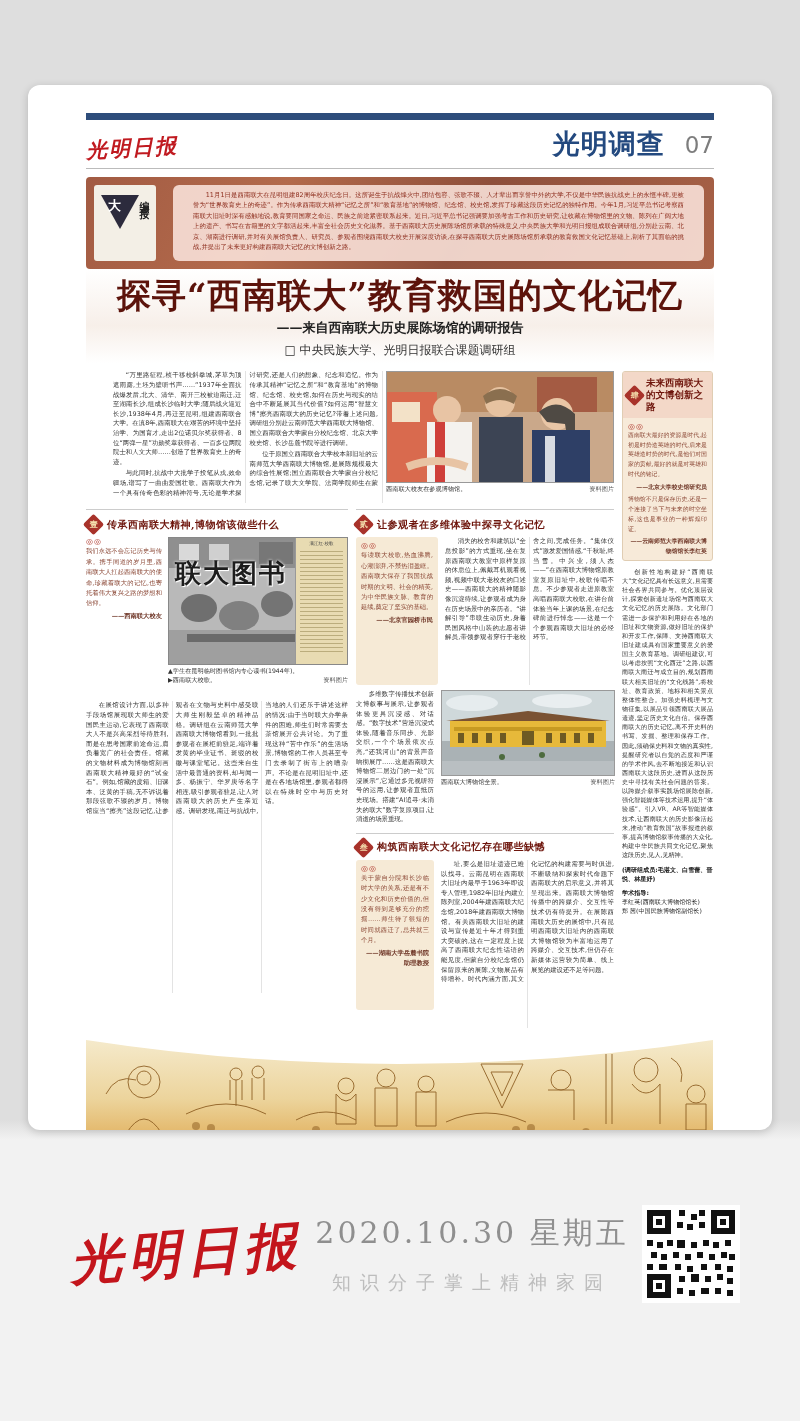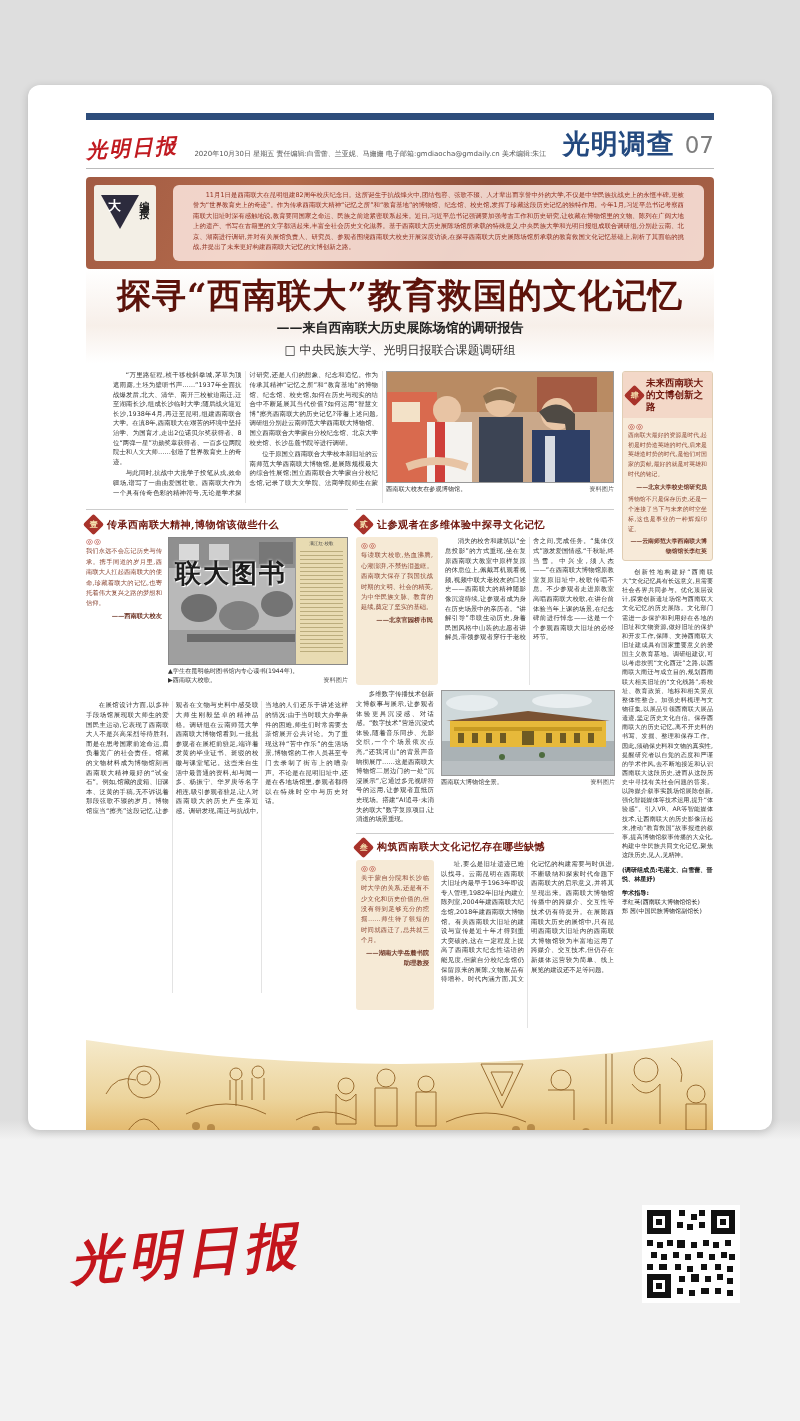--- a/index.html
+++ b/index.html
@@ -6,21 +6,21 @@
   html,body { width:800px; height:1421px; }
   body { font-family:"DejaVu Sans","Liberation Sans",sans-serif; background:linear-gradient(#dedede 0,#dedede 1120px,#f2f2f2 1140px,#f2f2f2 100%); position:relative; }
 
   .card { position:absolute; left:28px; top:85px; width:744px; height:1045px; background:#ffffff; border-radius:12px; box-shadow:0 2px 8px rgba(0,0,0,.18); padding:28px 58px 0 58px; overflow:hidden; }
 
   
   .topbar { height:7px; background:#2e4d7b; }
   .mast { display:flex; align-items:flex-end; justify-content:space-between; padding:6px 0 6px 0; border-bottom:1px solid #bbb; }
   .mast-logo { font-family:"DejaVu Serif","Liberation Serif",serif; font-style:italic; font-weight:bold; color:#c01a20; font-size:21px; transform:rotate(-3deg); letter-spacing:2px; }
   .mast-info { font-size:7px; color:#555; flex:1; text-align:center; padding:0 8px 3px 8px; }
-  .mast-right { display:flex; align-items:baseline; gap:10px; }
+  .mast-right { display:flex; align-items:baseline; gap:20px; }
   .mast-section { font-family:"DejaVu Serif","Liberation Serif",serif; font-weight:bold; color:#23497f; font-size:27px; letter-spacing:1px; }
   .mast-page { color:#7d7d7d; font-size:23px; font-family:"DejaVu Sans","Liberation Sans",sans-serif; }
 
   
   .ednote { margin-top:8px; height:92px; border-radius:4px; background:linear-gradient(120deg,#a25b43,#b36a4b 30%,#8e4f3b 60%,#a96247); position:relative; display:flex; align-items:center; padding:8px 10px 8px 8px; overflow:hidden; }
   .ednote-badge { width:62px; flex:0 0 62px; height:76px; background:#f3efe6; border-radius:3px; position:relative; display:flex; }
   .ed-tri { position:absolute; left:7px; top:10px; width:0; height:0; border-left:19px solid transparent; border-right:19px solid transparent; border-top:34px solid #2c2b3d; }
   .ed-tri-char { position:absolute; left:14px; top:12px; color:#fff; font-weight:bold; font-size:13px; }
   .ed-label { position:absolute; right:5px; top:8px; writing-mode:vertical-rl; font-weight:bold; font-size:10px; color:#222; letter-spacing:4px; font-family:"DejaVu Serif","Liberation Serif",serif; }
   .ednote-panel { flex:1; margin-left:17px; background:rgba(250,228,220,.88); border-radius:6px; height:100%; padding:5px 20px; }
@@ -107,21 +107,20 @@
   .qr { width:98px; height:98px; background:#fff; padding:5px; }
 </style>
 </head>
 <body>
 
 <div class="card">
 
   <div class="topbar"></div>
   <div class="mast">
     <div class="mast-logo">光明日报</div>
-    <div class="mast-info">2020年10月30日 星期五  责任编辑:白雪蕾、兰亚妮、马姗姗  电子邮箱:gmdiaocha@gmdaily.cn  美术编辑:朱江</div>
     <div class="mast-right">
       <div class="mast-section">光明调查</div>
       <div class="mast-page">07</div>
     </div>
   </div>
 
   <div class="ednote">
     <div class="ednote-badge">
       <div class="ed-tri"></div>
       <div class="ed-tri-char">大</div>
@@ -389,20 +388,24 @@
           <circle cx="500" cy="98" r="4"></circle>
       </g>
     </svg>
   </div>
 
 </div>
 
 <div class="footer">
   <div class="footer-inner">
     <div class="f-logo">光明日报</div>
+    <div class="f-mid">
+      <div class="f-date">2020.10.30 星期五</div>
+      <div class="f-slogan">知识分子掌上精神家园</div>
+    </div>
     <div class="qr">
       <svg width="88" height="88" viewBox="0 0 88 88">
         <rect width="88" height="88" fill="#fff"></rect>
         <g fill="#111">
           <rect x="0" y="0" width="24" height="24"></rect>
             <rect x="64" y="0" width="24" height="24"></rect>
             <rect x="0" y="64" width="24" height="24"></rect>
           <rect x="32" y="0" width="6" height="6"></rect>
             <rect x="44" y="4" width="6" height="6"></rect>
             <rect x="52" y="0" width="6" height="6"></rect>

